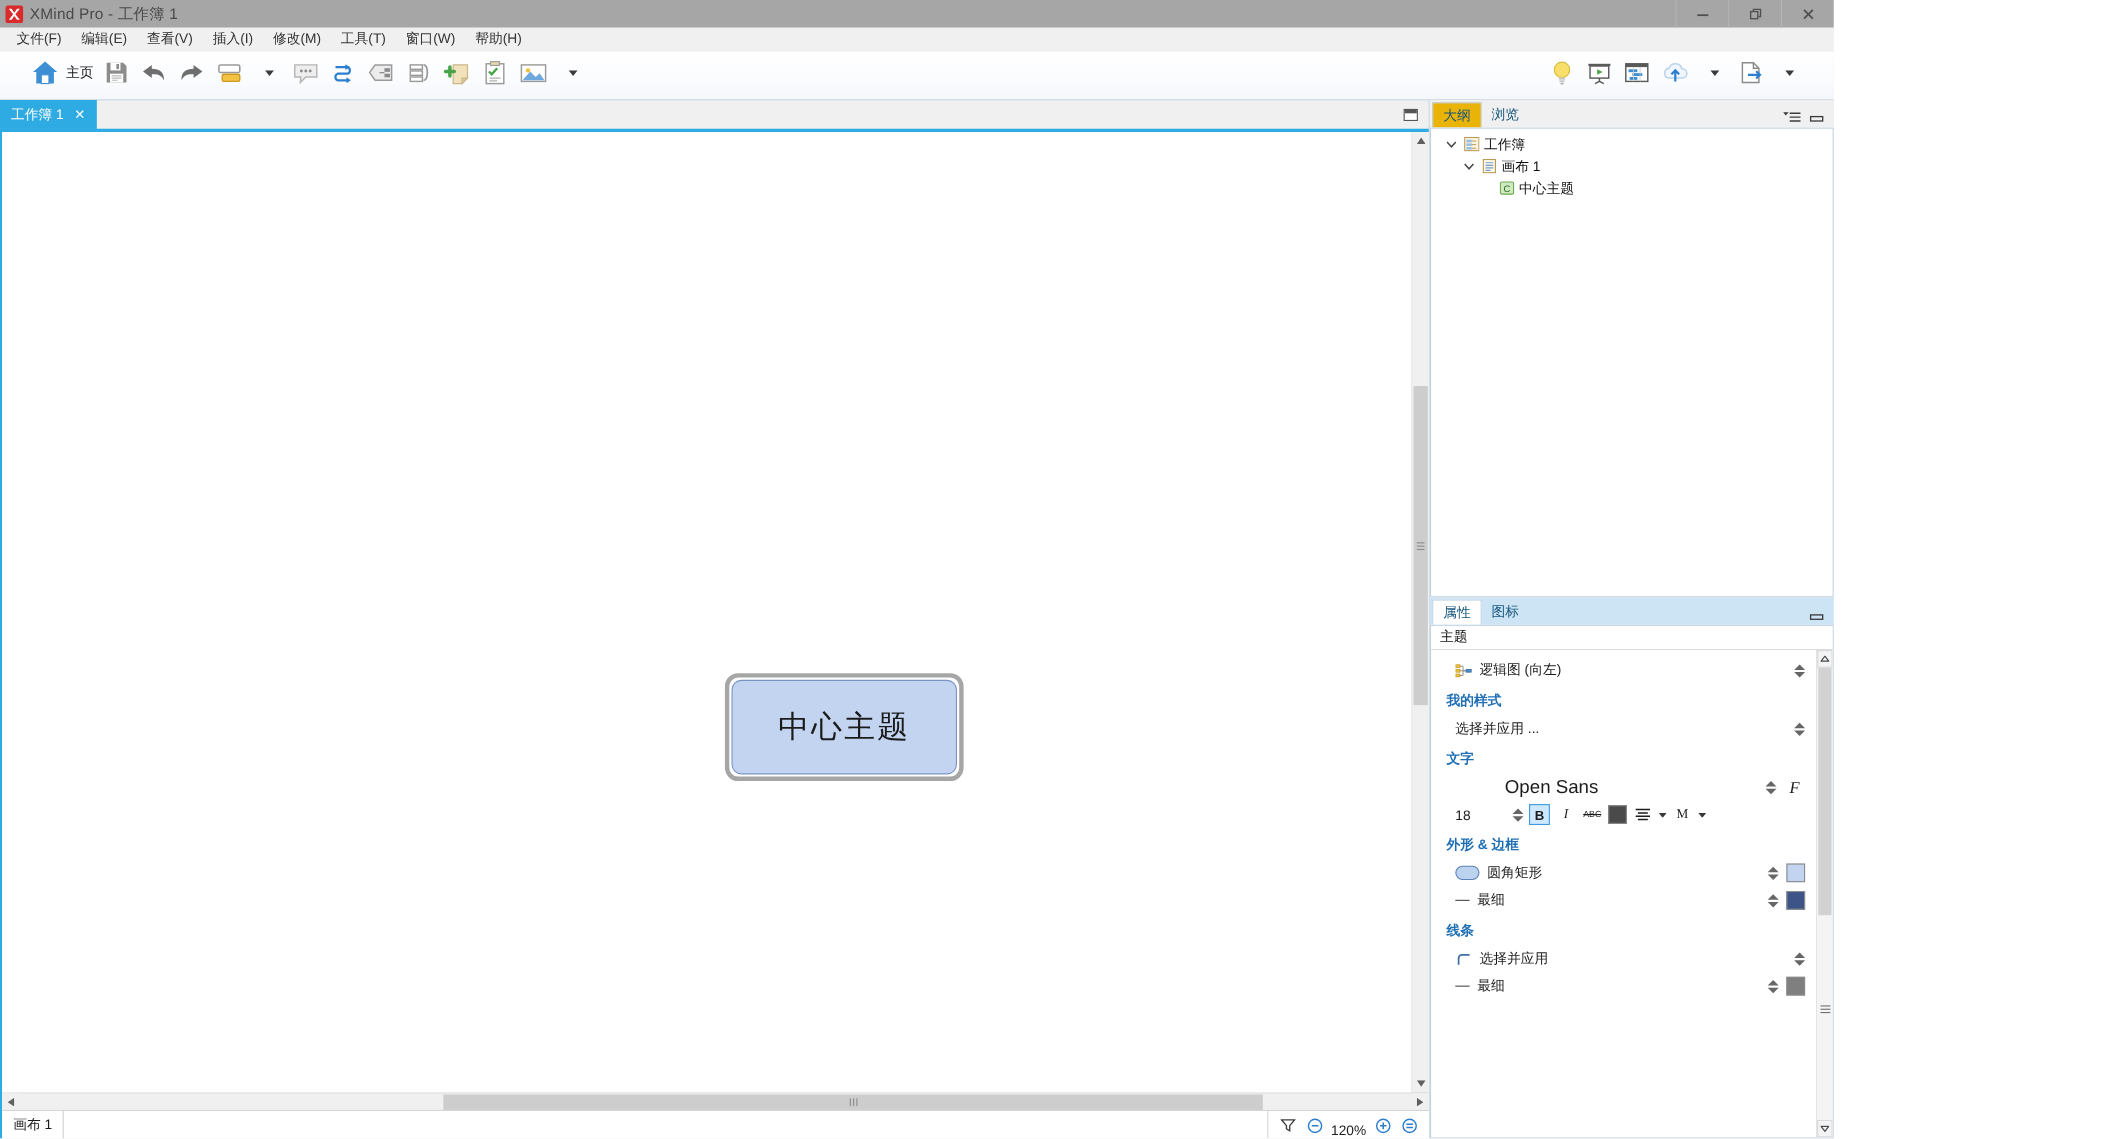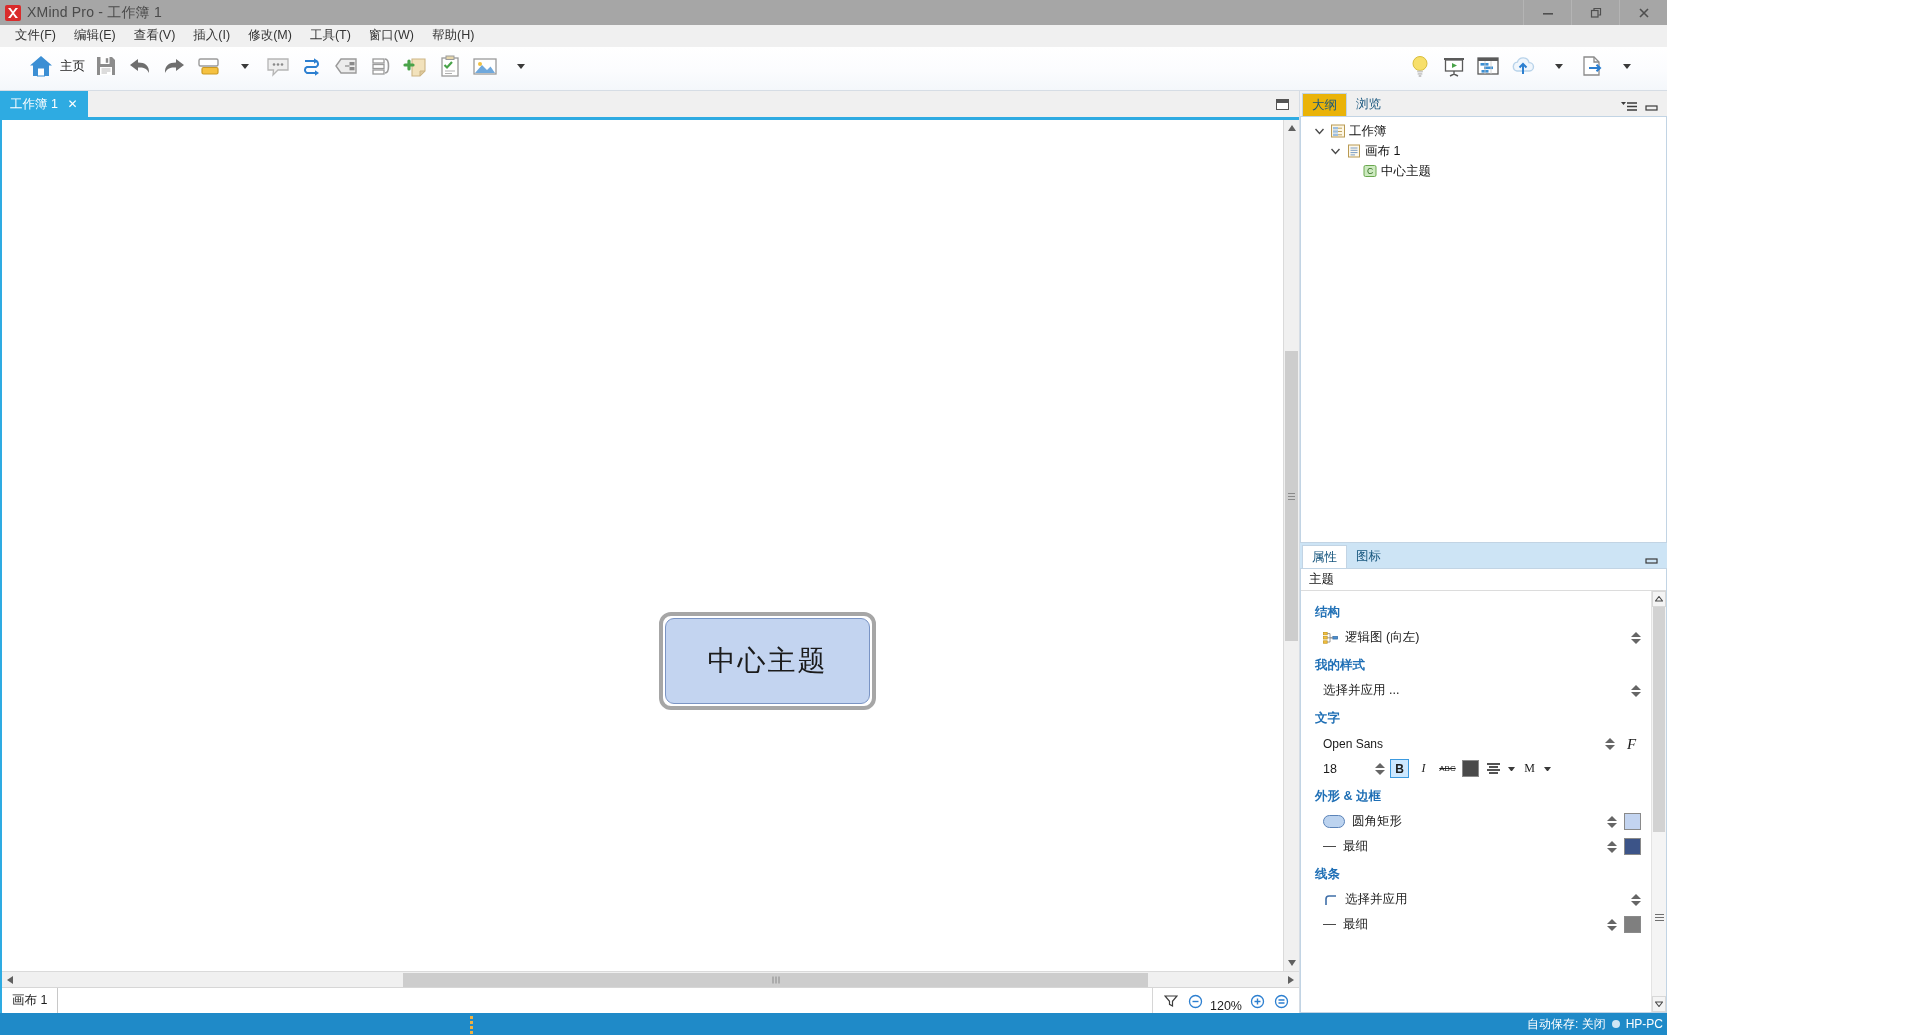--- a/index.html
+++ b/index.html
@@ -342,21 +342,21 @@
     background: #cde8ff; border: 1px solid #3c9adf;
     font-weight: bold;
   }
   .mini-caret {
     width: 0; height: 0; flex: 0 0 7px;
     border-left: 3.5px solid transparent;
     border-right: 3.5px solid transparent;
     border-top: 4.5px solid #3a3a3a;
   }
   .fontsize-val { width: 46px; font-size: 12.5px; }
-  .fontname-val { flex: 1 1 auto; font-size: 12px; }
+  .fontname-val { flex: 1 1 auto; font-size: 17px; margin-left: 45px; }
   .shape-pill {
     width: 22px; height: 13px; flex: 0 0 22px;
     background: #bcd3ef; border: 1px solid #5b83b8; border-radius: 7px;
   }
   .dash {
     width: 13px; height: 0; flex: 0 0 13px;
     border-top: 1.5px solid #4a4a4a;
   }
 
   
@@ -792,21 +792,20 @@
               </svg>
             </span>
           </div>
         </div>
         <div class="panel-body">
           <div class="prop-title">主题</div>
 
           <div class="prop-scrollarea">
             <div class="prop-content">
 
-              <div class="grp-title">结构</div>
               <div class="prow">
                 <span class="tico">
                   <svg width="16" height="14" viewBox="0 0 16 14">
                     <rect x="0.5" y="1" width="4" height="2.6" fill="#f5c140" stroke="#c79a20" stroke-width="0.8"></rect>
                     <rect x="0.5" y="5.5" width="4" height="2.6" fill="#f5c140" stroke="#c79a20" stroke-width="0.8"></rect>
                     <rect x="0.5" y="10" width="4" height="2.6" fill="#f5c140" stroke="#c79a20" stroke-width="0.8"></rect>
                     <rect x="10.5" y="5.5" width="5" height="2.6" fill="#4c8fd0" stroke="#2f6ba5" stroke-width="0.8"></rect>
                     <path d="M4.5 2.3 H7.5 V6.8 H10.5 M4.5 6.8 H10.5 M4.5 11.3 H7.5 V6.8" fill="none" stroke="#8a8a8a" stroke-width="0.9"></path>
                   </svg>
                 </span>
@@ -921,27 +920,14 @@
                   </svg>
               </div>
             </div>
           </div>
         </div>
       </div>
 
     </div>
   </div>
 
-  <div class="statusbar">
-    <div class="sb-dots">
-      <div class="dotcol"></div>
-      <div class="dotcol"></div>
-      <div class="dotcol"></div>
-      <div class="dotcol"></div>
-    </div>
-    <div class="sb-right">
-      <span>自动保存: 关闭</span>
-      <span class="sb-dot"></span>
-      <span>HP-PC</span>
-    </div>
-  </div>
 
 </div>
 
 </body></html>

